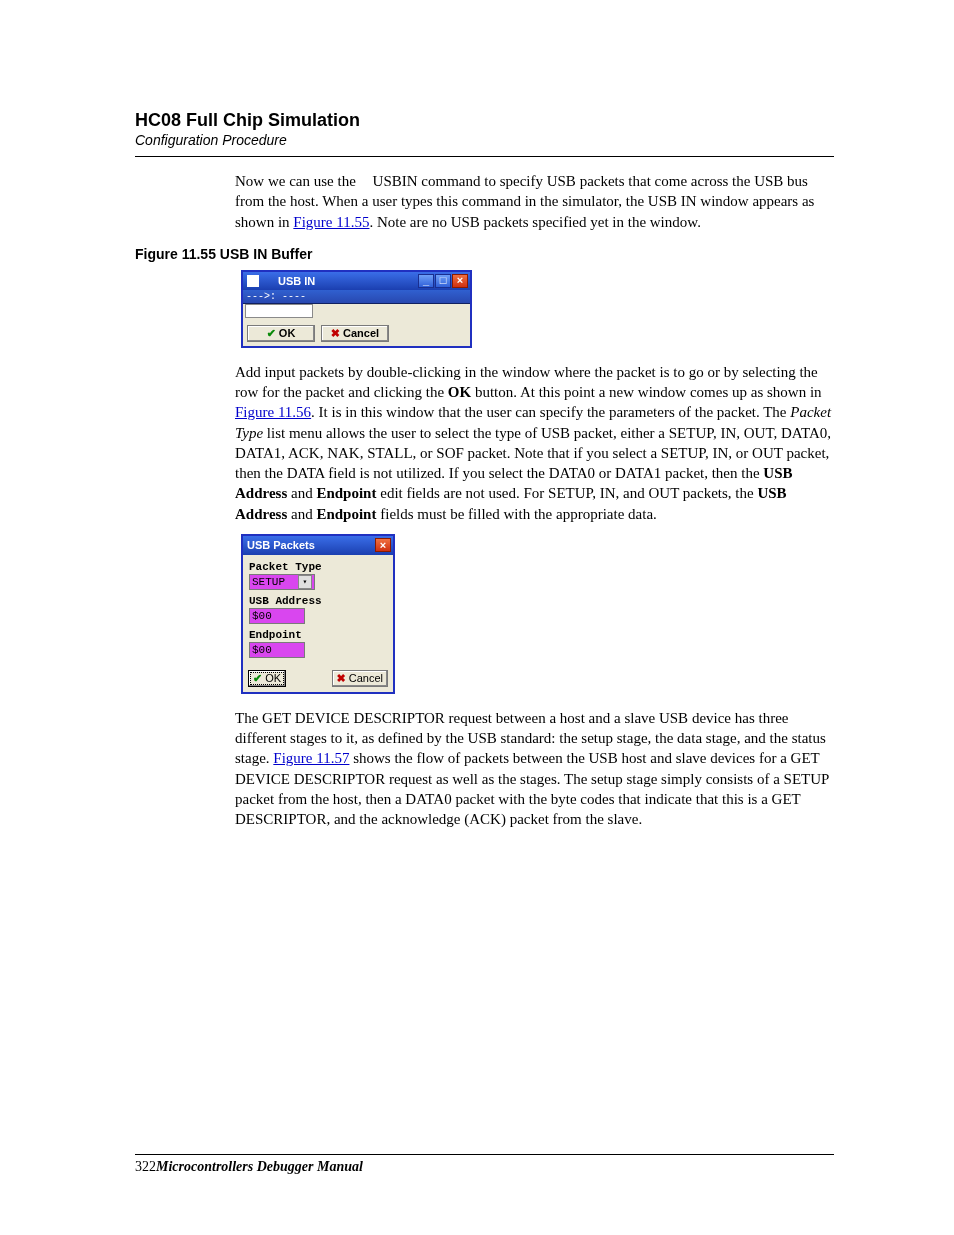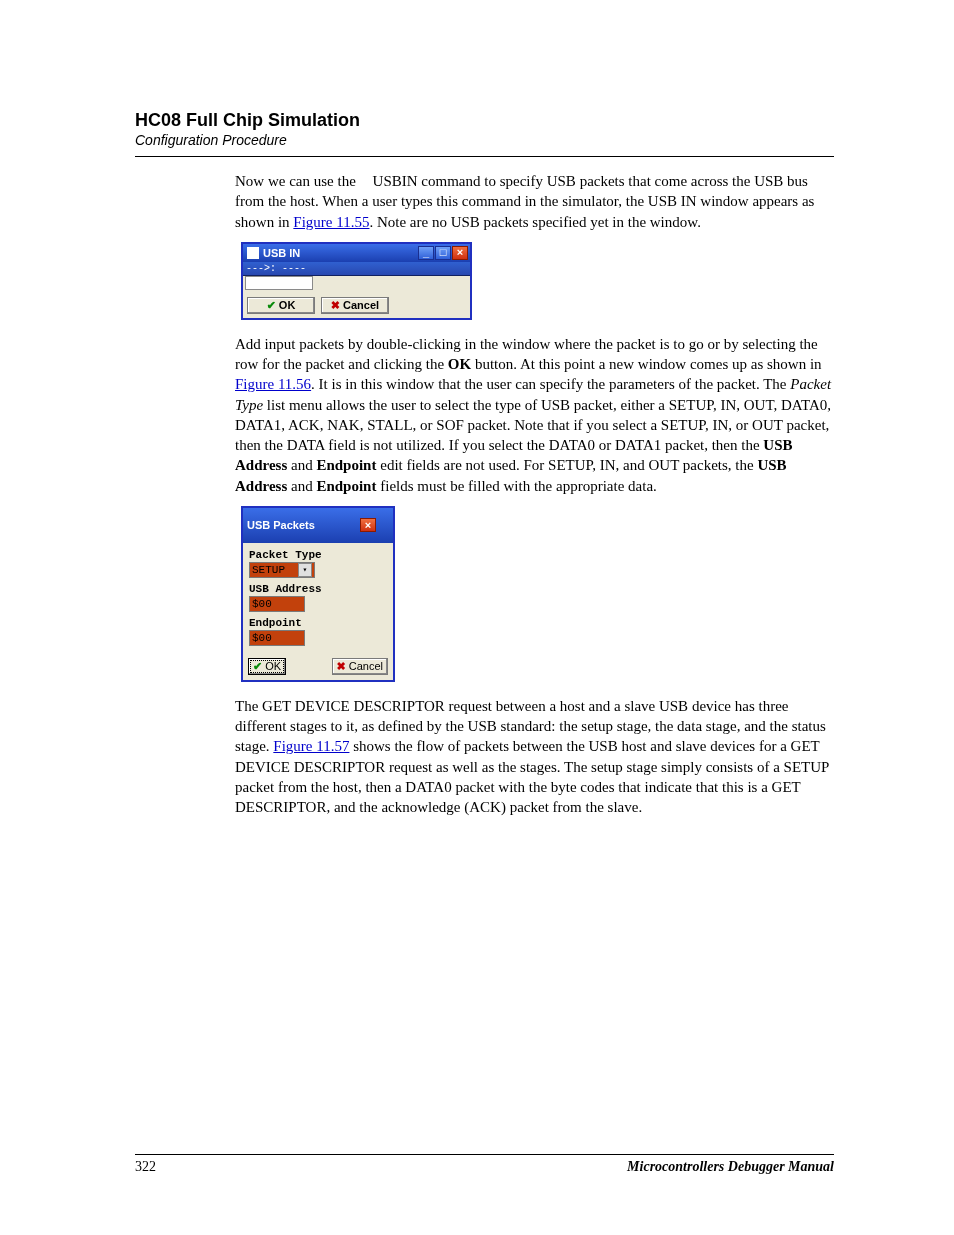--- a/index.html
+++ b/index.html
@@ -79,21 +79,21 @@
     display: flex;
     align-items: center;
     justify-content: space-between;
     padding: 0 2px 0 4px;
     font-weight: bold;
     font-size: 11px;
   }
   .titlebar-left {
     display: flex;
     align-items: center;
-    gap: 4px;
+    gap: 19px;
   }
   .title-icon-sq {
     width: 10px; height: 10px; background:#fff; border:1px solid #fff;
   }
   .win-buttons {
     display: flex;
     gap: 1px;
   }
   .win-btn {
     width: 16px; height: 14px;
@@ -153,42 +153,42 @@
     font-family:"Courier New", monospace;
     font-size:11px;
     margin-left:6px;
   }
   .usbpackets-titlebar {
     background: linear-gradient(to bottom,#3a6ee8,#1b3fb0);
     color:#fff;
     font-family:"MS Sans Serif",Tahoma,sans-serif;
     font-weight:bold;
     font-size:11px;
-    height:35px;
+    height:19px;
     display:flex;align-items:center;justify-content:space-between;
-    padding:0 17px 0 4px;
+    padding:0 2px 0 4px;
   }
   .dlg-body {
     padding:6px 6px 2px 6px;
     display:flex;
     gap:8px;
   }
   .dlg-left { width:80px; }
   .dlg-right { width:42px; }
   .dlg-label {
     font-family:"Courier New",monospace;
     font-size:11px;
     font-weight:bold;
     margin-bottom:1px;
     white-space:nowrap;
   }
   .dlg-label-disabled { color:#8a8a8a; font-weight:bold;}
   .inset-field {
     border:1px solid #7a7a7a;
-    background:#c2410c;
+    background:#d946ef;
     height:16px;
     box-sizing:border-box;
     font-family:"Courier New",monospace;
     font-size:11px;
     padding:0 2px;
     display:flex;align-items:center;justify-content:space-between;
     margin-bottom:5px;
   }
   .inset-field .dd {
     width:12px;height:12px;background:#e0e0e0;border:1px solid #888;
@@ -221,21 +221,21 @@
   .footer {
     position:absolute;
     left:135px; right:120px;
     bottom:60px;
   }
   .footer .line {
     border-top:1px solid #000;
     margin-bottom:4px;
   }
   .footer-row {
-    display:flex;justify-content:space-between;
+    display:flex;justify-content:flex-start;
     font-size:14px;
   }
   .footer-row .manual {
     font-style:italic;
     font-weight:bold;
   }
 </style>
 </head>
 <body>
 
@@ -247,20 +247,21 @@
   </div>
 
   <div class="body-col">
 
     <p>
       <span>Now we can use the </span><span class="mono">USBIN</span><span> command to specify USB packets that come across the USB bus from the host. When a user types this command in the simulator, the USB IN window appears as shown in </span><a class="link">Figure 11.55</a><span>. Note are no USB packets specified yet in the window.</span>
     </p>
 
   </div>
 
+  <div class="fig-caption">Figure 11.55  USB IN Buffer</div>
 
   <div class="body-col">
     <div class="usbin-window">
       <div class="titlebar">
         <div class="titlebar-left">
           <span class="title-icon-sq"></span>
           <span>USB IN</span>
         </div>
         <div class="win-buttons">
           <div class="win-btn">_</div>

